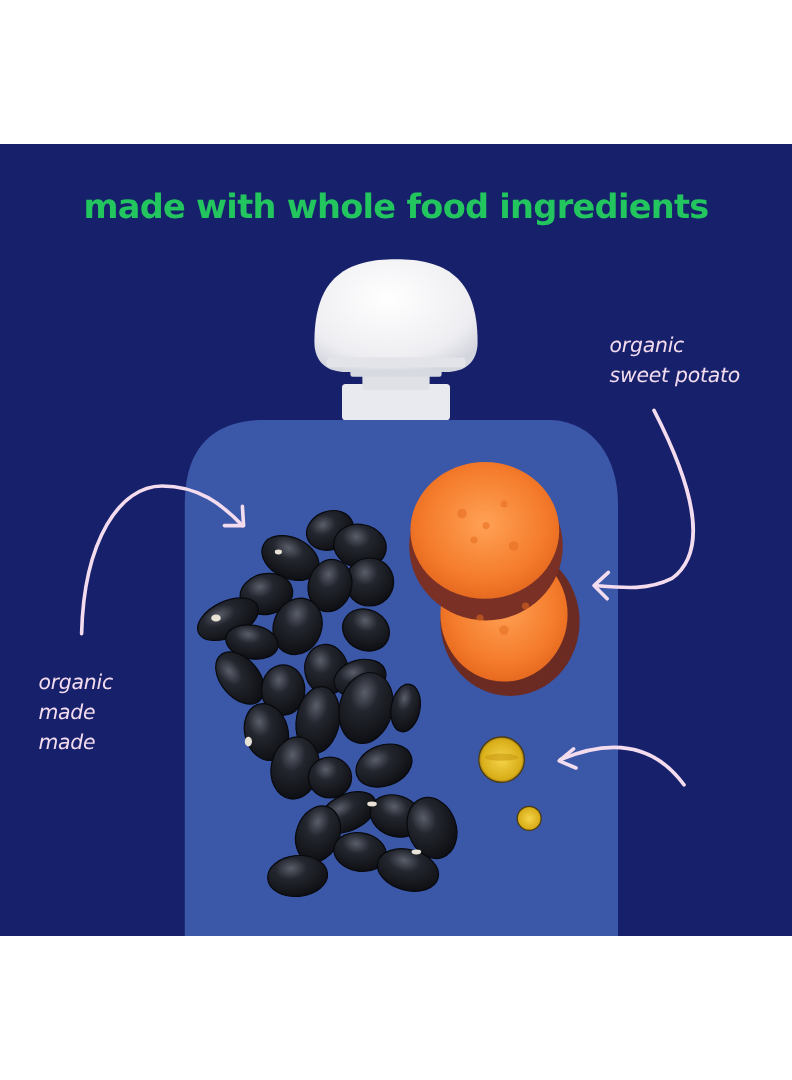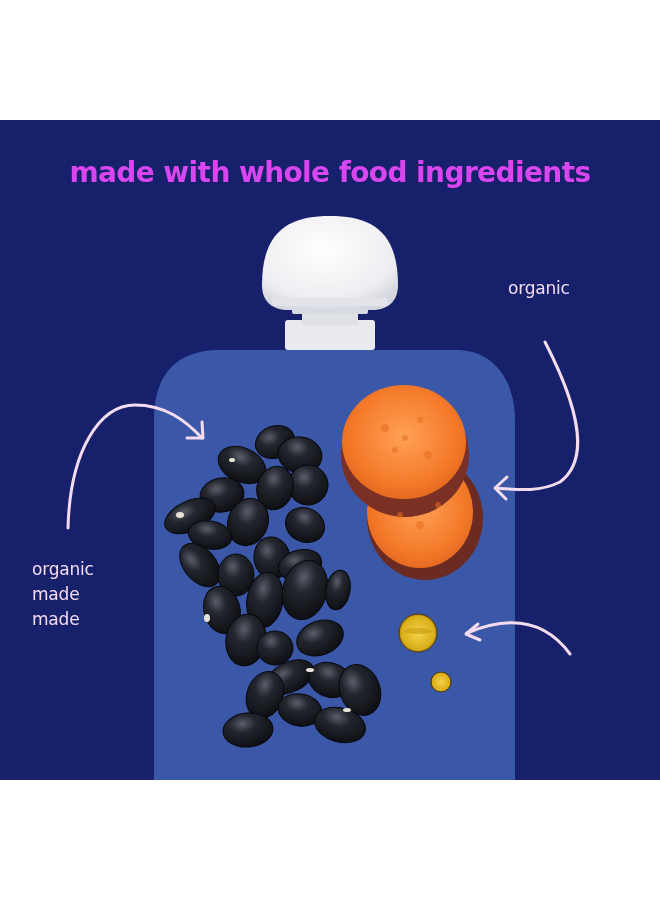--- a/index.html
+++ b/index.html
@@ -7,26 +7,26 @@
       width: 660px; height: 900px; background: #ffffff;
       position: relative; overflow: hidden;
       font-family: "DejaVu Sans", "Liberation Sans", sans-serif;
     }
     .panel {
       position: absolute; left: 0; top: 120px; width: 660px; height: 660px;
       background: #17206b; overflow: hidden;
     }
     .title {
       position: absolute; left: 0; top: 36px; width: 660px; text-align: center;
-      color: #d946ef; font-weight: bold; font-size: 28px; letter-spacing: -0.6px;
+      color: #22c55e; font-weight: bold; font-size: 28px; letter-spacing: -0.6px;
       white-space: nowrap;
     }
     .label {
       position: absolute; color: #f4dcef; font-size: 17px; line-height: 25px;
-      letter-spacing: -0.2px; white-space: nowrap;
+      letter-spacing: -0.2px; white-space: nowrap; font-style: italic;
     }
     .label span { display: block; }
     .art { position: absolute; left: 0; top: 0; width: 660px; height: 660px; }
   </style>
 </head>
 <body>
 
 <div class="panel">
 
   <svg class="art" viewBox="0 0 660 660" xmlns="http://www.w3.org/2000/svg">
@@ -139,20 +139,21 @@
         <path d="M570,534 C545,500 510,495 467,513"></path>
         <path d="M478,504 L466,514 L480,520"></path>
       </g>
     </g>
   </svg>
 
   <div class="title">made with whole food ingredients</div>
 
   <div class="label" style="left:508px; top:156px;">
     <span>organic</span>
+    <span>sweet potato</span>
   </div>
 
   <div class="label" style="left:32px; top:437px;">
     <span>organic</span>
     <span>made</span>
     <span>made</span>
   </div>
 
 
 </div>

